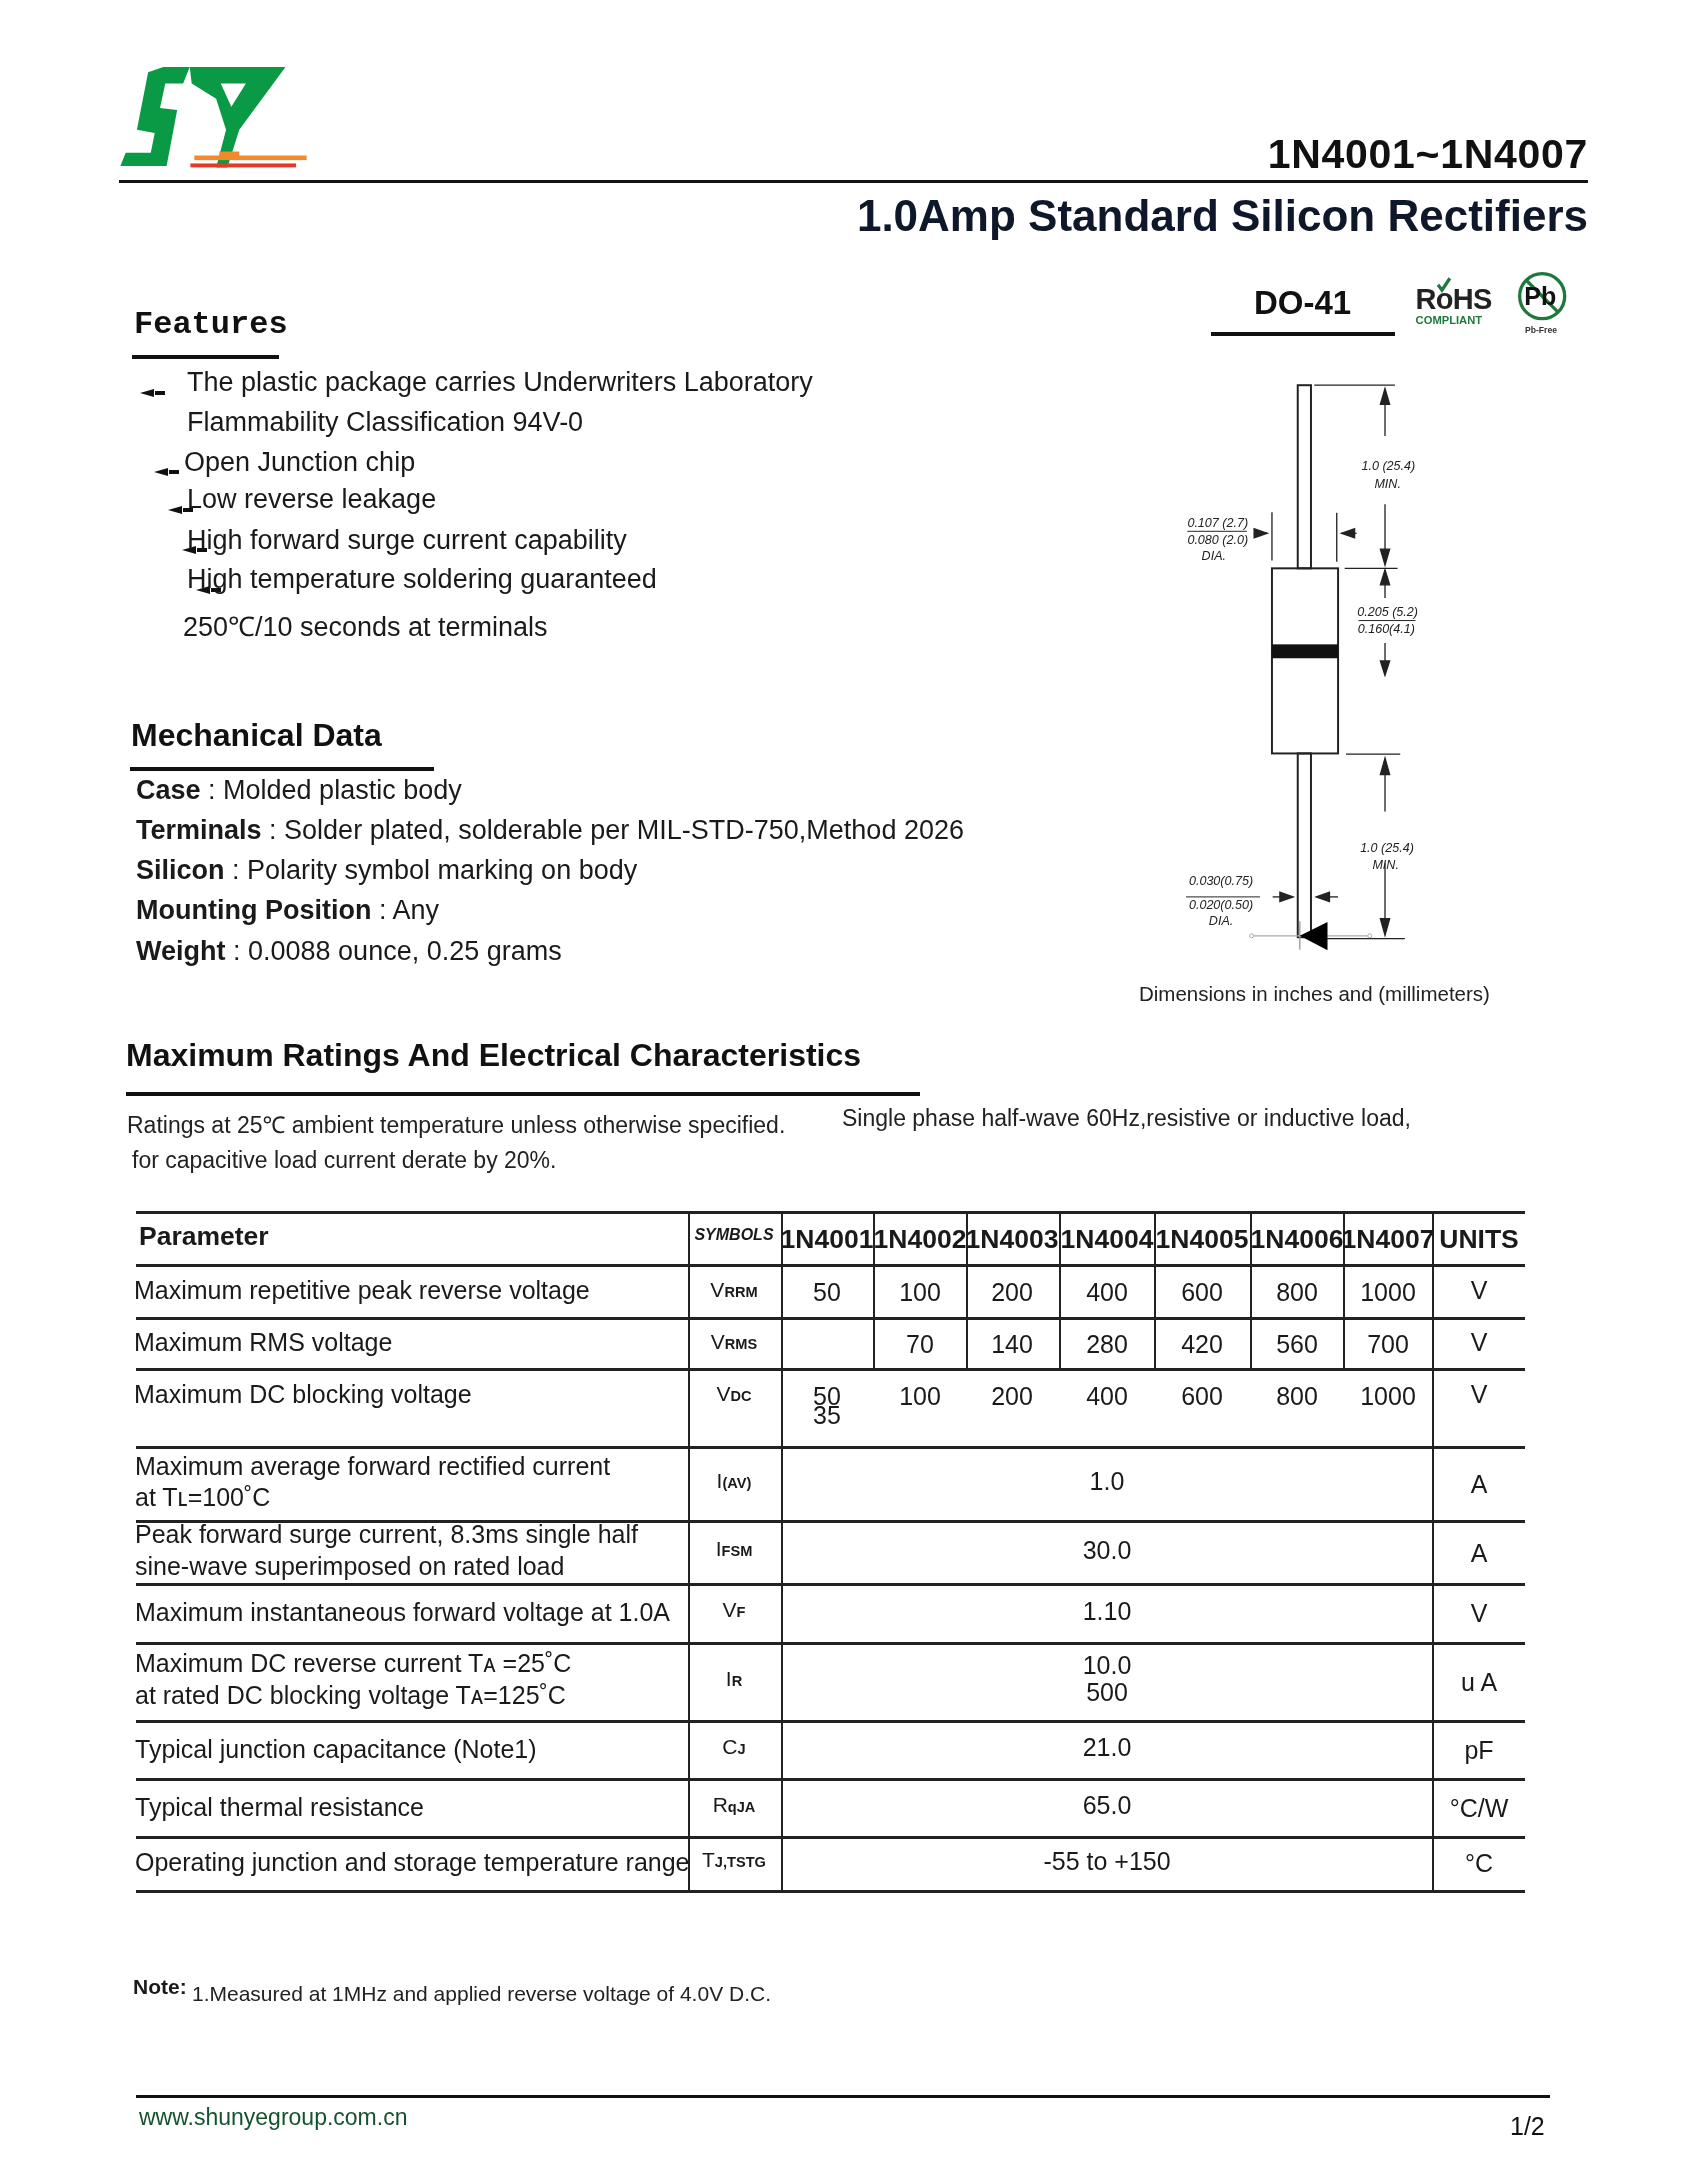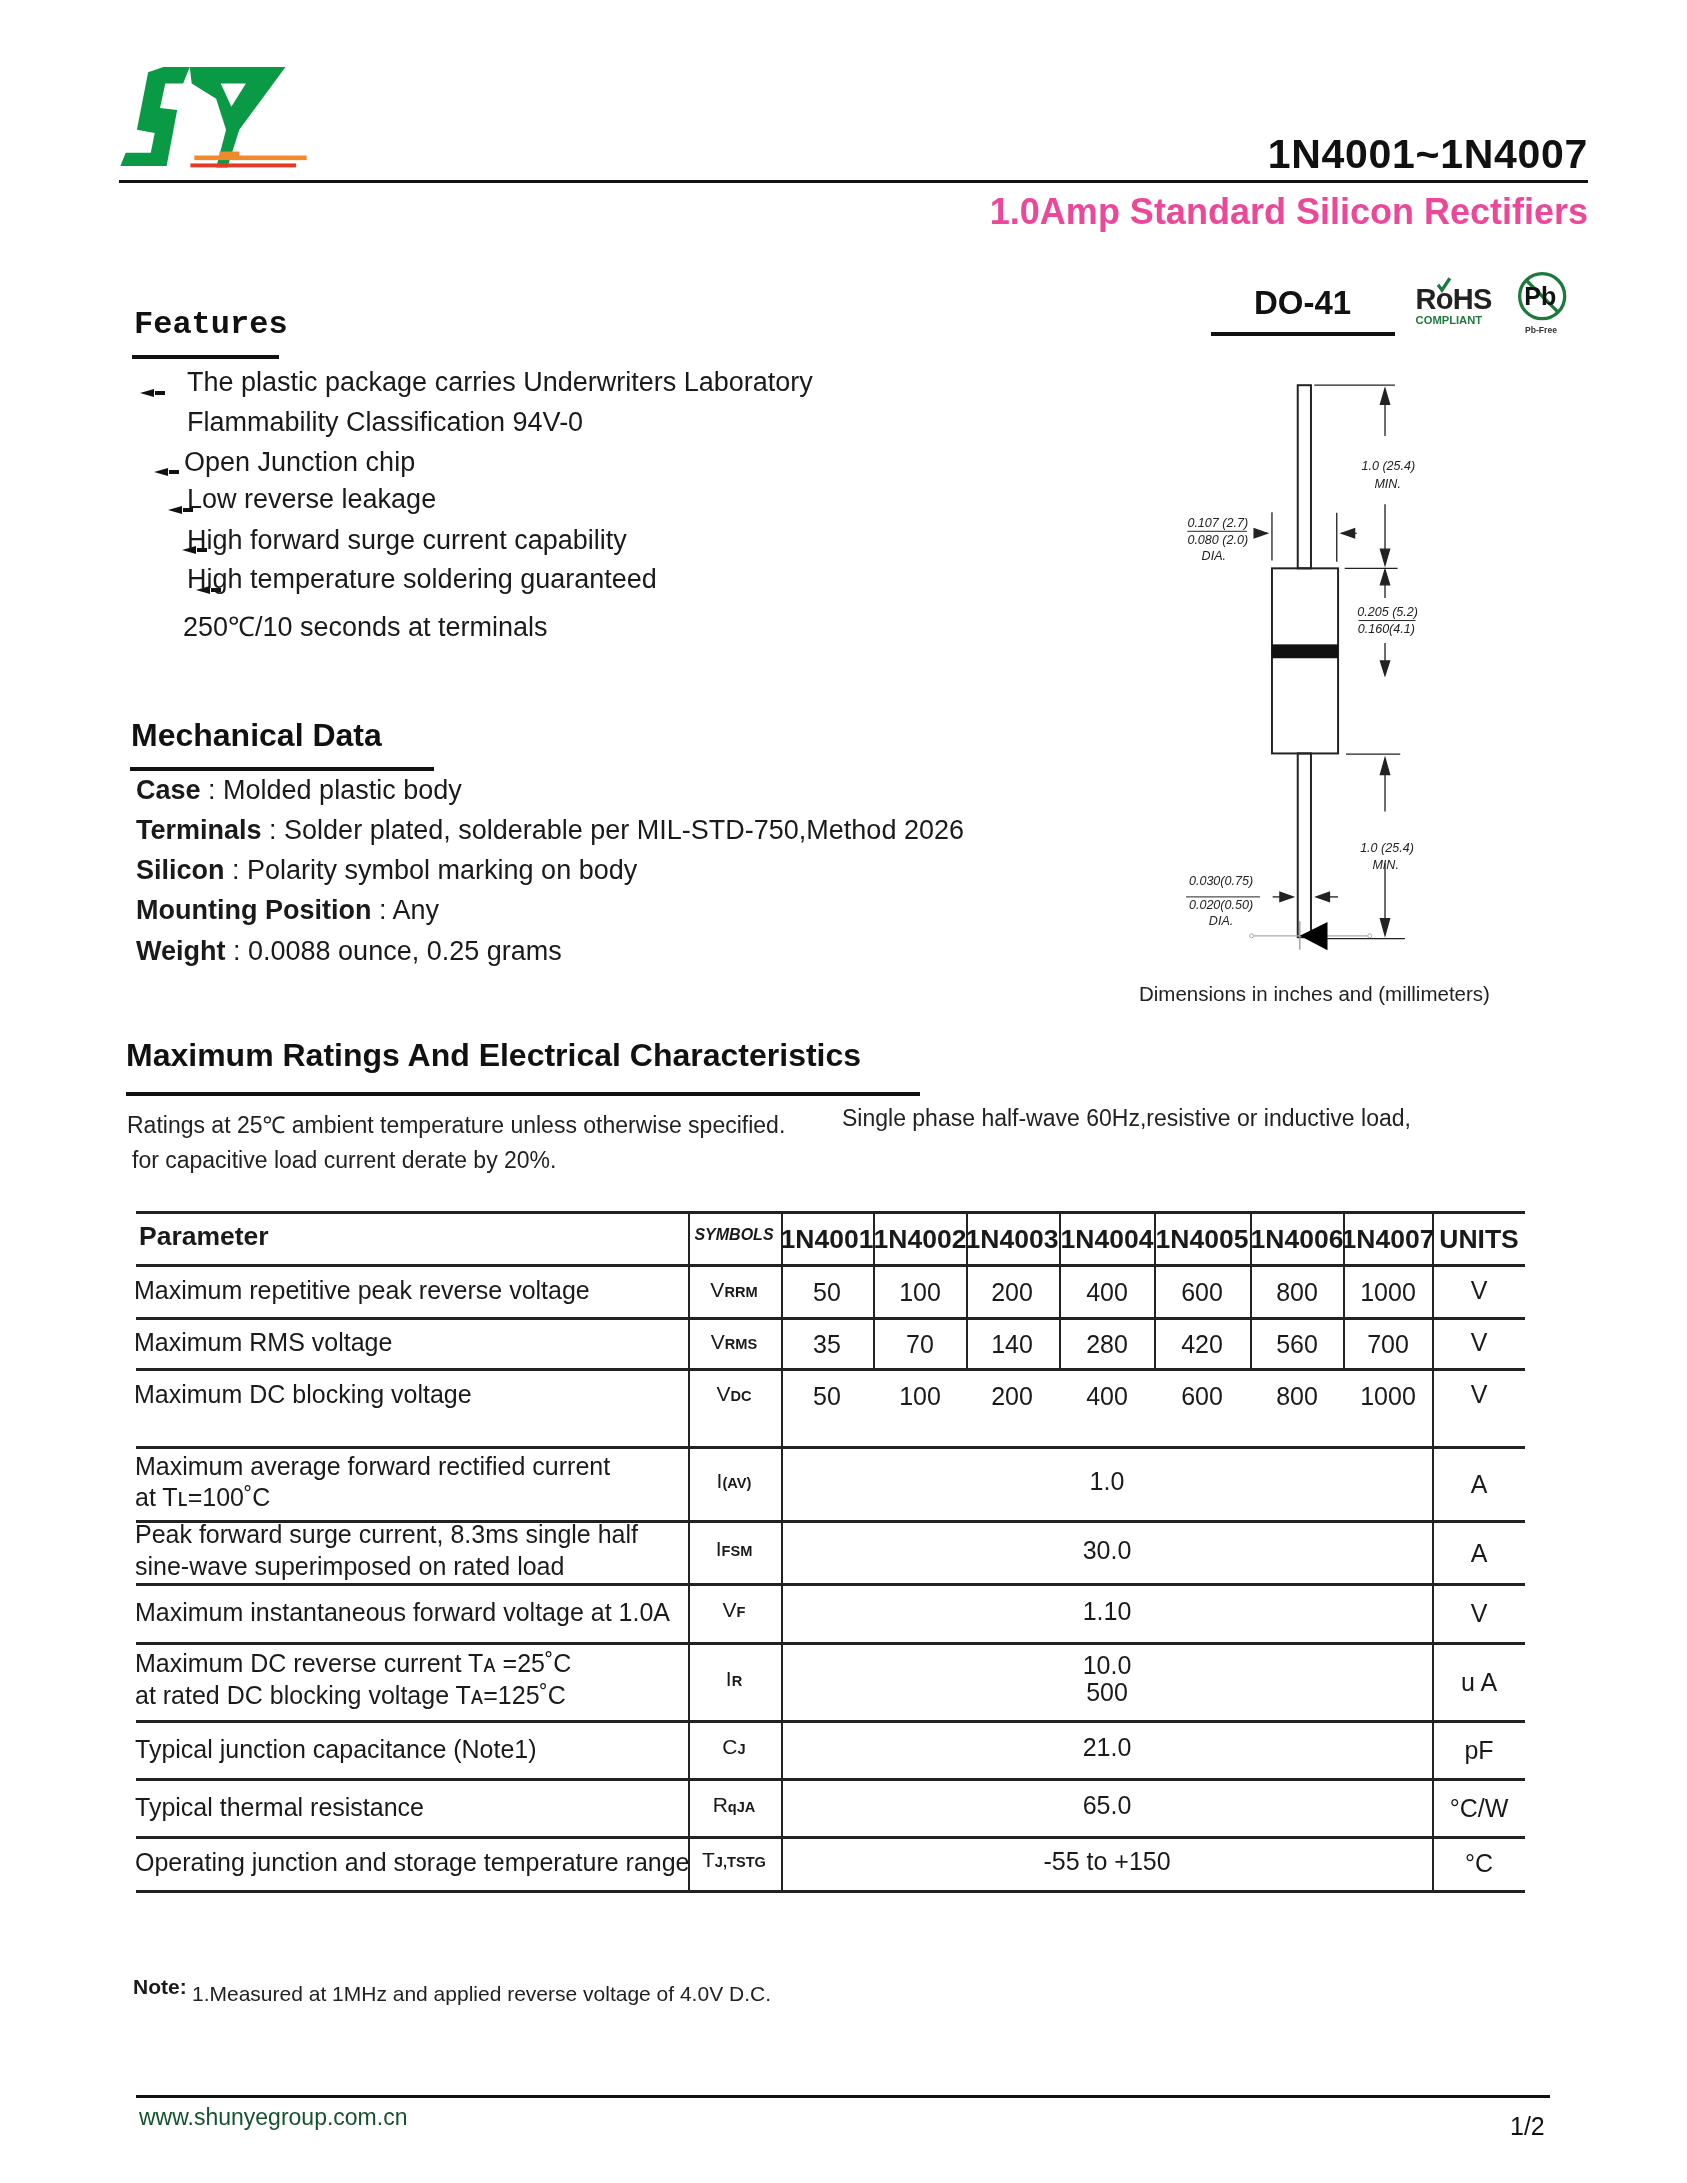--- a/index.html
+++ b/index.html
@@ -4,21 +4,21 @@
 <style>
   html, body { margin:0; padding:0; background:#fff; }
   body { width:1687px; height:2183px; position:relative; overflow:hidden;
          font-family:"Liberation Sans", sans-serif; color:#1a1a1a; }
   .abs { position:absolute; }
 
   
   #logo { left:120px; top:67px; width:189px; height:107px; }
   #header-rule { left:119px; top:180px; width:1469px; height:3.3px; background:#111; }
   #part-title { right:99px; top:131px; font-weight:bold; font-size:41px; letter-spacing:0.7px; color:#111; }
-  #subtitle { right:99px; top:191px; font-weight:bold; font-size:36px; color:#ec4899; }
+  #subtitle { right:99px; top:191px; font-weight:bold; font-size:44px; color:#0f172a; }
 
   
   .sec-title { font-weight:bold; font-size:32px; color:#111; }
   .sec-rule { height:4px; background:#111; }
 
   
   .feat { font-size:27px; color:#1a1a1a; white-space:nowrap; }
   .bullet { display:inline-block; width:0; height:0; border-top:4px solid transparent; border-bottom:4px solid transparent;
             border-right:14.6px solid #111; position:relative; top:-5.3px; margin-right:0; }
   .bullet::after { content:""; position:absolute; left:14.6px; top:-2px; width:10.6px; height:4px; background:#111; }
@@ -213,21 +213,21 @@
     <div class="cell  ctr" style="left:827px;top:1278px;">50</div>
     <div class="cell  ctr" style="left:920px;top:1278px;">100</div>
     <div class="cell  ctr" style="left:1012px;top:1278px;">200</div>
     <div class="cell  ctr" style="left:1107px;top:1278px;">400</div>
     <div class="cell  ctr" style="left:1202px;top:1278px;">600</div>
     <div class="cell  ctr" style="left:1297px;top:1278px;">800</div>
     <div class="cell  ctr" style="left:1388px;top:1278px;">1000</div>
     <div class="cell  ctr" style="left:1479px;top:1276px;">V</div>
     <div class="cell " style="left:134px;top:1328px;">Maximum RMS voltage</div>
     <div class="cell ctr sym" style="left:734px;top:1330px;"><span>V</span><small>RMS</small></div>
-    <div class="cell  ctr" style="left:827px;top:1330px;">35</div>
+    <div class="cell  ctr" style="left:827px;top:1401px;">35</div>
     <div class="cell  ctr" style="left:920px;top:1330px;">70</div>
     <div class="cell  ctr" style="left:1012px;top:1330px;">140</div>
     <div class="cell  ctr" style="left:1107px;top:1330px;">280</div>
     <div class="cell  ctr" style="left:1202px;top:1330px;">420</div>
     <div class="cell  ctr" style="left:1297px;top:1330px;">560</div>
     <div class="cell  ctr" style="left:1388px;top:1330px;">700</div>
     <div class="cell  ctr" style="left:1479px;top:1328px;">V</div>
     <div class="cell " style="left:134px;top:1380px;">Maximum DC blocking voltage</div>
     <div class="cell ctr sym" style="left:734px;top:1382px;"><span>V</span><small>DC</small></div>
     <div class="cell  ctr" style="left:827px;top:1382px;">50</div>

